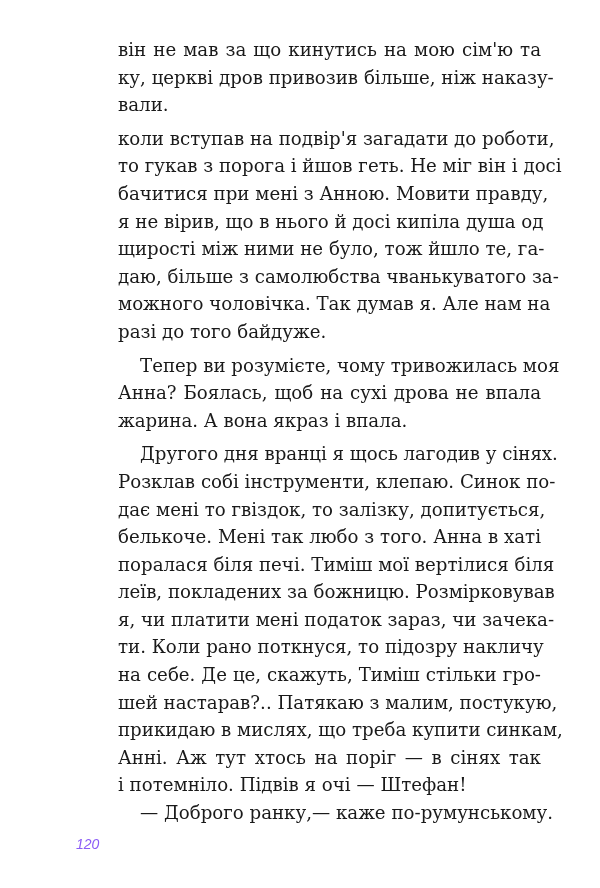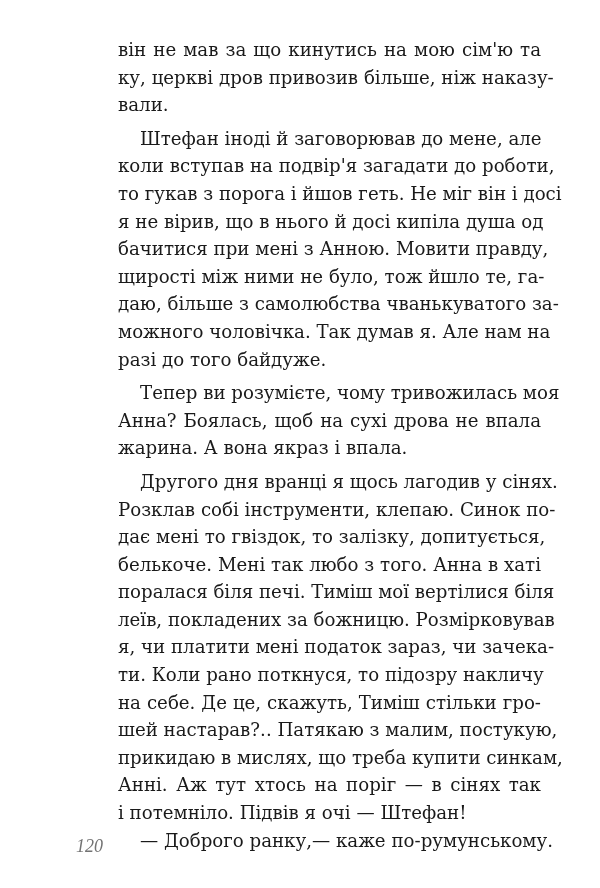--- a/index.html
+++ b/index.html
@@ -23,44 +23,43 @@
     overflow: visible;
     margin-left: 43px;
   }
   .line.last { text-align-last: left; }
   .line.indent { padding-left: 22px; }
   .gap { height: 6px; }
   .folio {
     position: absolute;
     left: 76px;
     top: 836px;
-    font-family: Liberation Serif, serif;
+    font-family: Liberation Sans, sans-serif;
     font-style: italic;
-    font-size: 18px;
-    color: #737373;
+    font-size: 14px;
+    color: #8b5cf6;
   }
 </style>
 </head>
 <body>
 
 <div class="page">
 
   <div>
     <span class="line">він не мав за що кинутись на мою сім'ю та</span>
     <span class="line">ку, церкві дров привозив більше, ніж наказу-</span>
     <span class="line last">вали.</span>
   </div>
   <div class="gap"></div>
 
   <div>
-    <span class="line indent">Штефан іноді й заговорював до мене, але</span>
     <span class="line">коли вступав на подвір'я загадати до роботи,</span>
     <span class="line">то гукав з порога і йшов геть. Не міг він і досі</span>
+    <span class="line">бачитися при мені з Анною. Мовити правду,</span>
     <span class="line">я не вірив, що в нього й досі кипіла душа од</span>
-    <span class="line">бачитися при мені з Анною. Мовити правду,</span>
     <span class="line">щирості між ними не було, тож йшло те, га-</span>
     <span class="line">даю, більше з самолюбства чванькуватого за-</span>
     <span class="line">можного чоловічка. Так думав я. Але нам на</span>
     <span class="line last">разі до того байдуже.</span>
   </div>
   <div class="gap"></div>
 
   <div>
     <span class="line indent">Тепер ви розумієте, чому тривожилась моя</span>
     <span class="line">Анна? Боялась, щоб на сухі дрова не впала</span>

